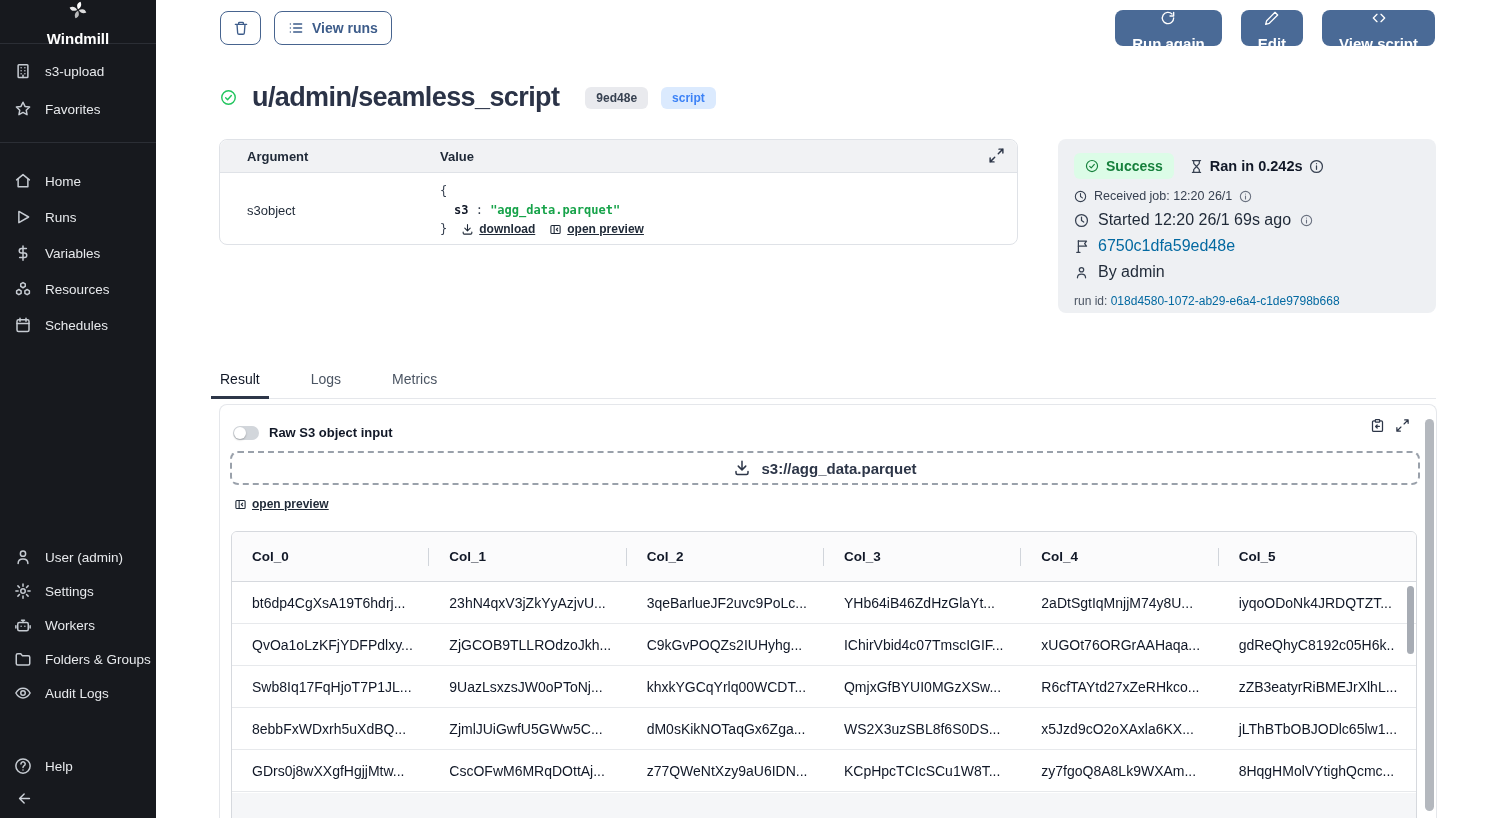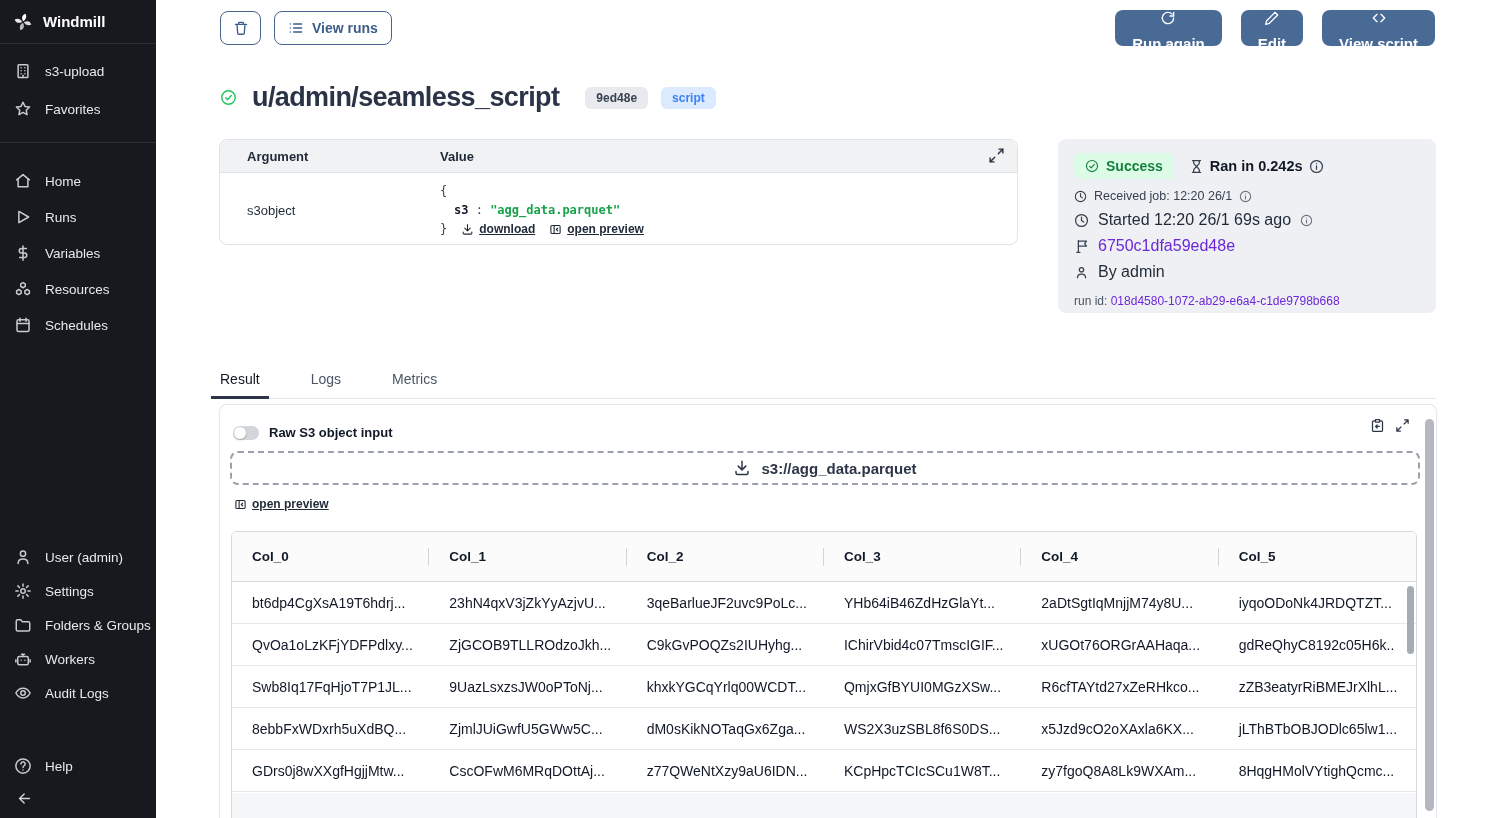--- a/index.html
+++ b/index.html
@@ -2,21 +2,21 @@
 <html><head>
 <meta charset="utf-8">
 <style>
   * { box-sizing: border-box; margin: 0; padding: 0; }
   html,body { width:1493px; height:818px; overflow:hidden; }
   body { font-family:"Liberation Sans", sans-serif; background:#fff; position:relative; color:#1f2937; }
 
   
   .sidebar { position:absolute; left:0; top:0; width:156px; height:818px; background:#17191e; }
   .brand-row { height:44px; display:flex; align-items:center; gap:10px; padding:0 13px;
-               border-bottom:1px solid #2b2e35; color:#fff; font-weight:bold; font-size:15px; cursor:pointer; }
+               border-bottom:1px solid #2b2e35; color:#fff; font-weight:bold; font-size:15px; cursor:pointer;flex-direction:column; }
   .side-group { padding:8px 0 14px; }
   .side-group.bordered { border-bottom:1px solid #2b2e35; }
   #side-nav { padding-top:20px; }
   .side-item { height:38px; display:flex; align-items:center; gap:13px; padding:0 14px;
                font-size:13.5px; color:#e7e9ec; cursor:pointer; white-space:nowrap; }
   #side-nav .side-item { height:36px; }
   #side-bottom { position:absolute; top:540px; left:0; right:0; padding:0; }
   #side-bottom .side-item { height:34px; }
   .side-help { position:absolute; top:749px; left:0; right:0; height:34px; }
   .side-collapse { position:absolute; top:786px; left:12px; width:24px; height:24px;
@@ -74,21 +74,21 @@
   .success-badge { display:inline-flex; align-items:center; gap:7px; background:#dcfce7; color:#16803c;
                    font-size:14px; font-weight:600; padding:5px 11px; border-radius:6px; }
   .success-badge .icon { width:14px; height:14px; }
   .ran-in { display:flex; align-items:center; gap:6px; margin-left:15px; font-size:14.5px;
             font-weight:600; color:#111827; }
   .ran-in .icon, .st-ic { width:15px; height:15px; color:#374151; }
   .info-ic { width:13px; height:13px; color:#6b7280; cursor:pointer; }
   .st-small { margin-top:10px; font-size:12.5px; color:#374151; gap:7px; }
   .st-small .st-ic { width:13px; height:13px; }
   .st-big { margin-top:8px; font-size:16px; color:#1f2937; gap:9px; }
-  .st-link { color:#6d28d9; cursor:pointer;text-align:center; }
+  .st-link { color:#0369a1; cursor:pointer;text-align:center; }
   .run-id { margin-top:13px; font-size:12px; color:#4b5563; }
   .run-id .st-link { font-size:12px; }
 
   
   .tabs { position:absolute; left:64px; top:364px; width:1216px; display:flex; gap:33px;
           border-bottom:1px solid #e5e7eb; }
   .tab { padding:7px 9px 9px; font-size:14px; color:#4b5563; cursor:pointer;
          border-bottom:3px solid transparent; margin-bottom:-1px; margin-left:-9px; }
   .tab + .tab { margin-left:0; }
   .tab.active { color:#111827; border-bottom-color:#2d3648; font-weight:400; }
@@ -227,33 +227,33 @@
             <svg viewBox="0 0 24 24" fill="none" stroke="currentColor" stroke-width="2" stroke-linecap="round" stroke-linejoin="round">
               <circle cx="12" cy="12" r="3"></circle>
               <path d="M12 2.5v3M12 18.5v3M2.5 12h3M18.5 12h3M5.2 5.2l2.1 2.1M16.7 16.7l2.1 2.1M5.2 18.8l2.1-2.1M16.7 7.3l2.1-2.1"></path>
             </svg>
           </span>
           <span>Settings</span>
         </div>
         <div class="side-item">
           <span class="icon">
             <svg viewBox="0 0 24 24" fill="none" stroke="currentColor" stroke-width="2" stroke-linecap="round" stroke-linejoin="round">
-              <path d="M3 7a2 2 0 0 1 2-2h4l2 2.5h8a2 2 0 0 1 2 2V18a2 2 0 0 1-2 2H5a2 2 0 0 1-2-2z"></path>
-            </svg>
-          </span>
-          <span>Folders &amp; Groups</span>
-        </div>
-        <div class="side-item">
-          <span class="icon">
-            <svg viewBox="0 0 24 24" fill="none" stroke="currentColor" stroke-width="2" stroke-linecap="round" stroke-linejoin="round">
               <rect x="5" y="8.5" width="14" height="11" rx="2"></rect>
               <path d="M12 8.5v-3M10 5.5h4M9.5 13.5h.01M14.5 13.5h.01M2.5 13v3M21.5 13v3"></path>
             </svg>
           </span>
           <span>Workers</span>
+        </div>
+        <div class="side-item">
+          <span class="icon">
+            <svg viewBox="0 0 24 24" fill="none" stroke="currentColor" stroke-width="2" stroke-linecap="round" stroke-linejoin="round">
+              <path d="M3 7a2 2 0 0 1 2-2h4l2 2.5h8a2 2 0 0 1 2 2V18a2 2 0 0 1-2 2H5a2 2 0 0 1-2-2z"></path>
+            </svg>
+          </span>
+          <span>Folders &amp; Groups</span>
         </div>
         <div class="side-item">
           <span class="icon">
             <svg viewBox="0 0 24 24" fill="none" stroke="currentColor" stroke-width="2" stroke-linecap="round" stroke-linejoin="round">
               <path d="M2.5 12S6 5.5 12 5.5 21.5 12 21.5 12 18 18.5 12 18.5 2.5 12 2.5 12z"></path>
               <circle cx="12" cy="12" r="3"></circle>
             </svg>
           </span>
           <span>Audit Logs</span>
         </div>

